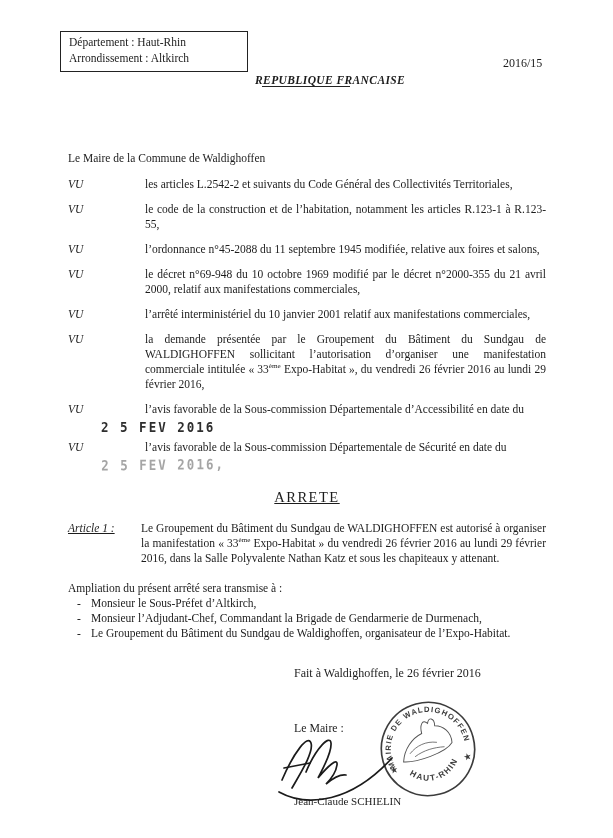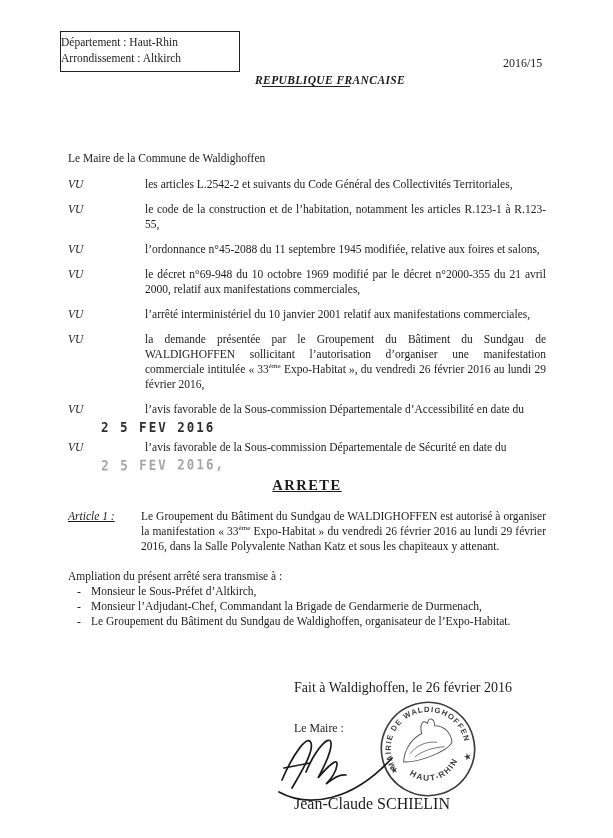--- a/index.html
+++ b/index.html
@@ -9,21 +9,21 @@
     margin:0 auto;
     background:#ffffff;
     font-family:"Liberation Serif", serif;
     color:#1c1c1c;
     overflow:hidden;
   }
   
   .ref-box{
     position:absolute;left:60px;top:31px;width:172px;
     border:1.5px solid #222;
-    padding:3px 6px 4px 0;
+    padding:3px 6px 4px 8px;
     font-size:11.5px;line-height:1.38;
   }
   .republic{
     position:absolute;left:255px;top:32px;
     font-style:italic;font-weight:bold;
     font-size:11.5px;letter-spacing:.4px;margin-top:42px;
   }
   .doc-number{
     position:absolute;left:503px;top:56px;
     font-size:12px;
@@ -53,37 +53,37 @@
     margin-left:33px;margin-top:1px;margin-bottom:6px;
     font-family:"DejaVu Sans Mono", monospace;
     font-size:12.5px;font-weight:bold;letter-spacing:2px;
     color:#2e2e2e;
     transform:scaleY(1.12);transform-origin:left top;
   }
   .date-stamp.faded{
     color:#8f8f8f;opacity:.8;transform:scaleY(1.12) rotate(-.6deg);
   }
   .arrete-heading{
-    text-align:center;font-size:14.5px;font-weight:bold;
+    text-align:center;font-size:14.5px;font-weight:normal;
     text-decoration:underline;letter-spacing:1.5px;
-    margin:6px 0 16px 0;
+    margin:18px 0 16px 0;
   }
   .article-row{display:flex;margin-bottom:15px;}
   .article-label{
     width:73px;flex-shrink:0;
     font-style:italic;text-decoration:underline;
   }
   .article-text{flex:1;text-align:justify;}
   .bullet{display:flex;}
   .bullet-dash{width:14px;flex-shrink:0;margin-left:9px;text-align:left;}
   .bullet-text{flex:1;text-align:justify;}
   
-  .place-date{position:absolute;left:294px;top:680px;font-size:14px;}
+  .place-date{position:absolute;left:294px;top:666px;font-size:12px;}
   .le-maire{position:absolute;left:294px;top:721px;font-size:11.8px;}
-  .signer-name{position:absolute;left:294px;top:795px;font-size:16px;text-align:right;}
+  .signer-name{position:absolute;left:294px;top:795px;font-size:11px;text-align:right;}
   .stamp-svg{position:absolute;left:370px;top:691px;}
   .signature-svg{position:absolute;left:274px;top:724px;}
 </style>
 </head>
 <body>
 
 <div class="page">
 
   <div class="ref-box">
     <div>Département : Haut-Rhin</div>

